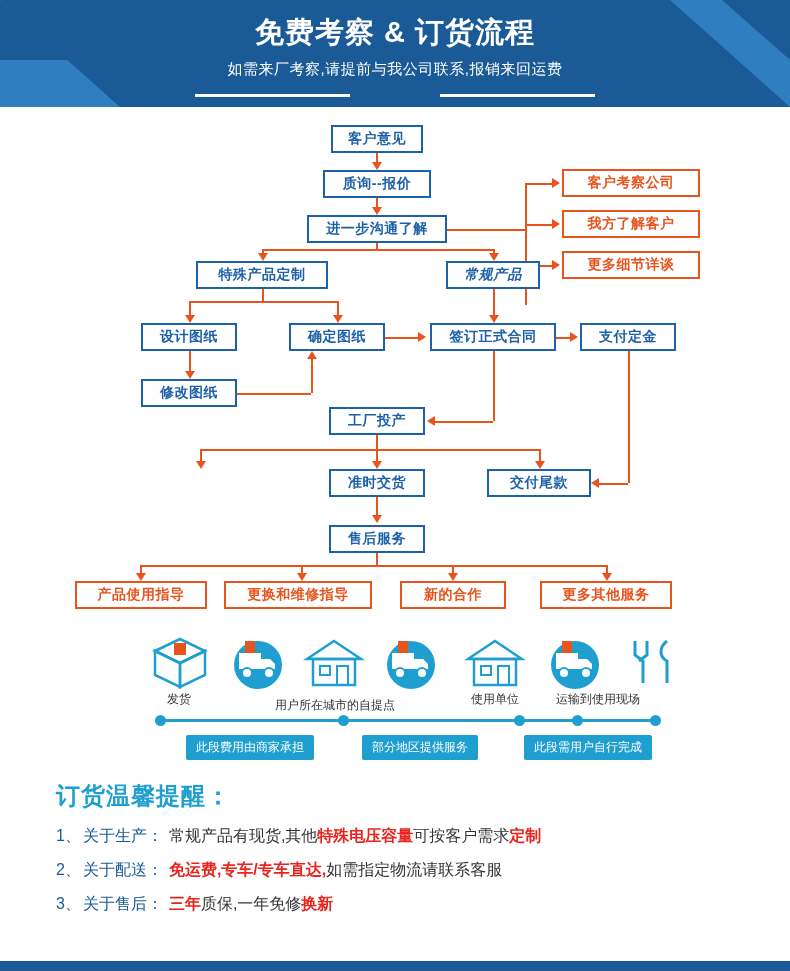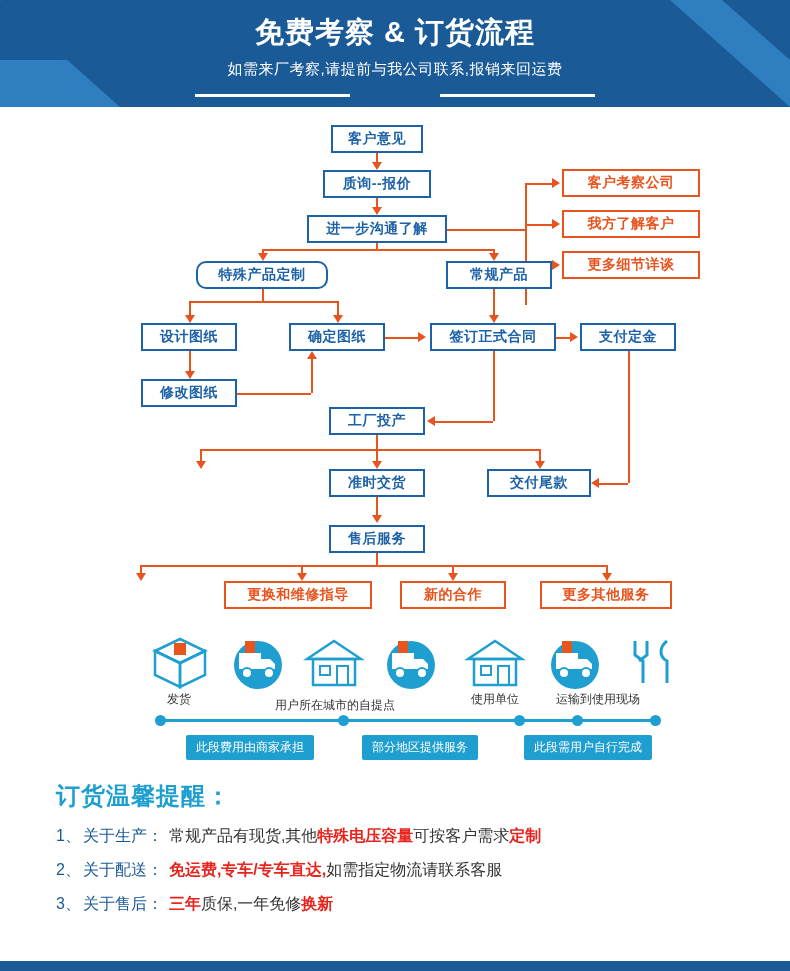--- a/index.html
+++ b/index.html
@@ -322,31 +322,32 @@
   <span class="arrow down" style="left:448px; top:466px;"></span>
   <span class="ln v" style="left:606px; top:458px; height:8px;"></span>
   <span class="arrow down" style="left:602px; top:466px;"></span>
 
 <div class="node" style="left: 331px; top: 18px; width: 92px;">客户意见</div>
     <div class="node" style="left: 323px; top: 63px; width: 108px;">质询--报价</div>
     <div class="node" style="left: 307px; top: 108px; width: 140px;">进一步沟通了解</div>
     <div class="node orange" style="left: 562px; top: 62px; width: 138px;">客户考察公司</div>
     <div class="node orange" style="left: 562px; top: 103px; width: 138px;">我方了解客户</div>
     <div class="node orange" style="left: 562px; top: 144px; width: 138px;">更多细节详谈</div>
-    <div class="node" style="left: 196px; top: 154px; width: 132px; border-radius: 10px;">特殊产品定制</div>
-    <div class="node" style="left: 446px; top: 154px; width: 106px;">常规产品</div>
+    <div class="node" style="left: 196px; top: 154px; width: 132px;">特殊产品定制</div>
+    <div class="node" style="left: 446px; top: 154px; width: 94px; font-style: italic;">常规产品</div>
     <div class="node" style="left: 141px; top: 216px; width: 96px;">设计图纸</div>
     <div class="node" style="left: 289px; top: 216px; width: 96px;">确定图纸</div>
     <div class="node" style="left: 430px; top: 216px; width: 126px;">签订正式合同</div>
     <div class="node" style="left: 580px; top: 216px; width: 96px;">支付定金</div>
     <div class="node" style="left: 141px; top: 272px; width: 96px;">修改图纸</div>
     <div class="node" style="left: 329px; top: 300px; width: 96px;">工厂投产</div>
     <div class="node" style="left: 329px; top: 362px; width: 96px;">准时交货</div>
     <div class="node" style="left: 487px; top: 362px; width: 104px;">交付尾款</div>
     <div class="node" style="left: 329px; top: 418px; width: 96px;">售后服务</div>
+    <div class="node orange" style="left: 75px; top: 474px; width: 132px;">产品使用指导</div>
     <div class="node orange" style="left: 224px; top: 474px; width: 148px;">更换和维修指导</div>
     <div class="node orange" style="left: 400px; top: 474px; width: 106px;">新的合作</div>
     <div class="node orange" style="left: 540px; top: 474px; width: 132px;">更多其他服务</div>
   </div>
 
 <div class="delivery">
 
   <div class="dicon" style="left:150px; top:8px;">
     <svg width="60" height="56" viewBox="0 0 60 56">
       <polygon points="5,16 30,4 55,16 30,28" fill="none" stroke="#1f9fd0" stroke-width="2.5"></polygon>

